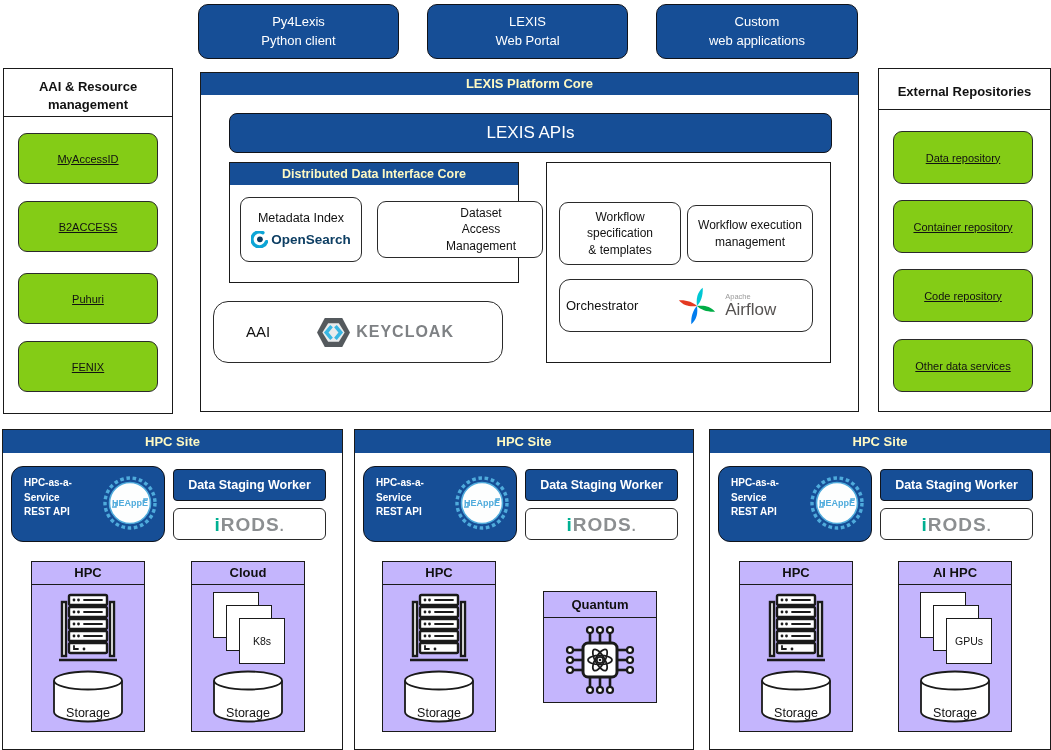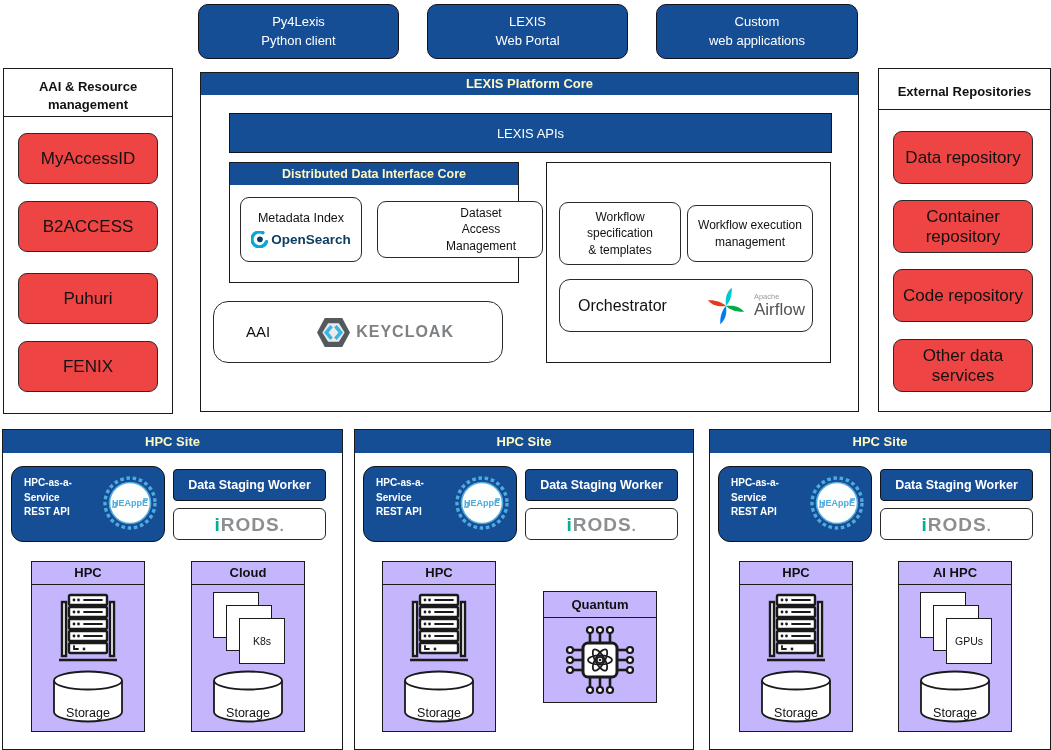--- a/index.html
+++ b/index.html
@@ -8,34 +8,34 @@
 
   
   .navybox{background:var(--navy);color:#fff;border:1.5px solid #10131a;}
   .client{position:absolute;top:4px;height:53px;border-radius:10px;
     display:flex;flex-direction:column;align-items:center;justify-content:center;
     font-size:13px;line-height:1.4;text-align:center;}
   .panel{position:absolute;border:1.5px solid #1a1a1a;background:#fff;}
   .panel-title{font-weight:bold;font-size:13px;text-align:center;padding-top:9px;line-height:1.35;}
   .panel-sep{border-bottom:1.5px solid #1a1a1a;}
   .pitem{position:absolute;left:14px;width:138px;height:49px;border:1.2px solid #2a2a2a;border-radius:9px;
-    background:#ef4444;display:flex;align-items:center;justify-content:center;font-size:17px;text-align:center;}
+    background:#84cc16;display:flex;align-items:center;justify-content:center;font-size:11px;text-align:center;text-decoration:underline;}
 
   .bar{height:22px;line-height:22px;text-align:center;color:#fef9c3;font-weight:bold;
     font-size:13px;background:var(--navy);}
   .section{position:absolute;border:1.2px solid #1a1a1a;background:#fff;}
   .section .bar{font-size:12.5px;}
 
   .roundbox{border:1.2px solid #2a2a2a;border-radius:9px;background:#fff;
     display:flex;flex-direction:column;align-items:center;justify-content:center;
     font-size:12px;line-height:1.35;text-align:center;position:absolute;}
 
   
-  .apis{position:absolute;left:28px;top:40px;width:601px;height:38px;border-radius:0;
-    display:flex;align-items:center;justify-content:center;font-size:13px;}
+  .apis{position:absolute;left:28px;top:40px;width:601px;height:38px;border-radius:8px;
+    display:flex;align-items:center;justify-content:center;font-size:17px;}
 
   .logo-row{display:flex;align-items:center;justify-content:center;}
   .os-text{font-weight:bold;font-size:13.5px;color:var(--opensearch_navy);margin-left:3px;}
   .kc-text{font-weight:bold;font-size:16px;letter-spacing:1px;color:var(--keycloak_gray);margin-left:5px;}
   .af-text{display:flex;flex-direction:column;align-items:flex-start;margin-left:7px;line-height:1;}
   .af-top{font-size:7.5px;color:#9a9a9a;margin-bottom:1px;}
   .af-main{font-size:17px;color:var(--airflow_gray);}
 
   
   .site{position:absolute;top:429px;height:319px;border:1.5px solid #1a1a1a;background:#fff;}
@@ -174,21 +174,21 @@
       <div class="roundbox" style="left:12px;top:39px;width:120px;height:61px;">
         <div>Workflow</div>
         <div>specification</div>
         <div>&amp; templates</div>
       </div>
       <div class="roundbox" style="left:140px;top:42px;width:124px;height:55px;">
         <div>Workflow execution</div>
         <div>management</div>
       </div>
       <div class="roundbox" style="left:12px;top:116px;width:252px;height:51px;border-radius:11px;flex-direction:row;justify-content:flex-start;">
-        <span style="font-size:16px;margin-left:18px;">Orchestrator</span>
+        <span style="font-size:13px;margin-left:6px;">Orchestrator</span>
         <span class="logo-row" style="margin-left:38px;">
           <svg width="42" height="42" viewBox="0 0 44 44">
             <path class="af-b0" d="M22 22 C21 15 22 8 28 3 C28.5 11 26 18 22 22 Z"></path>
             <path class="af-b90" transform="rotate(90 22 22)" d="M22 22 C21 15 22 8 28 3 C28.5 11 26 18 22 22 Z"></path>
             <path class="af-b180" transform="rotate(180 22 22)" d="M22 22 C21 15 22 8 28 3 C28.5 11 26 18 22 22 Z"></path>
             <path class="af-b270" transform="rotate(270 22 22)" d="M22 22 C21 15 22 8 28 3 C28.5 11 26 18 22 22 Z"></path>
           </svg>
           <span class="af-text">
             <span class="af-top">Apache</span>
             <span class="af-main">Airflow</span>

